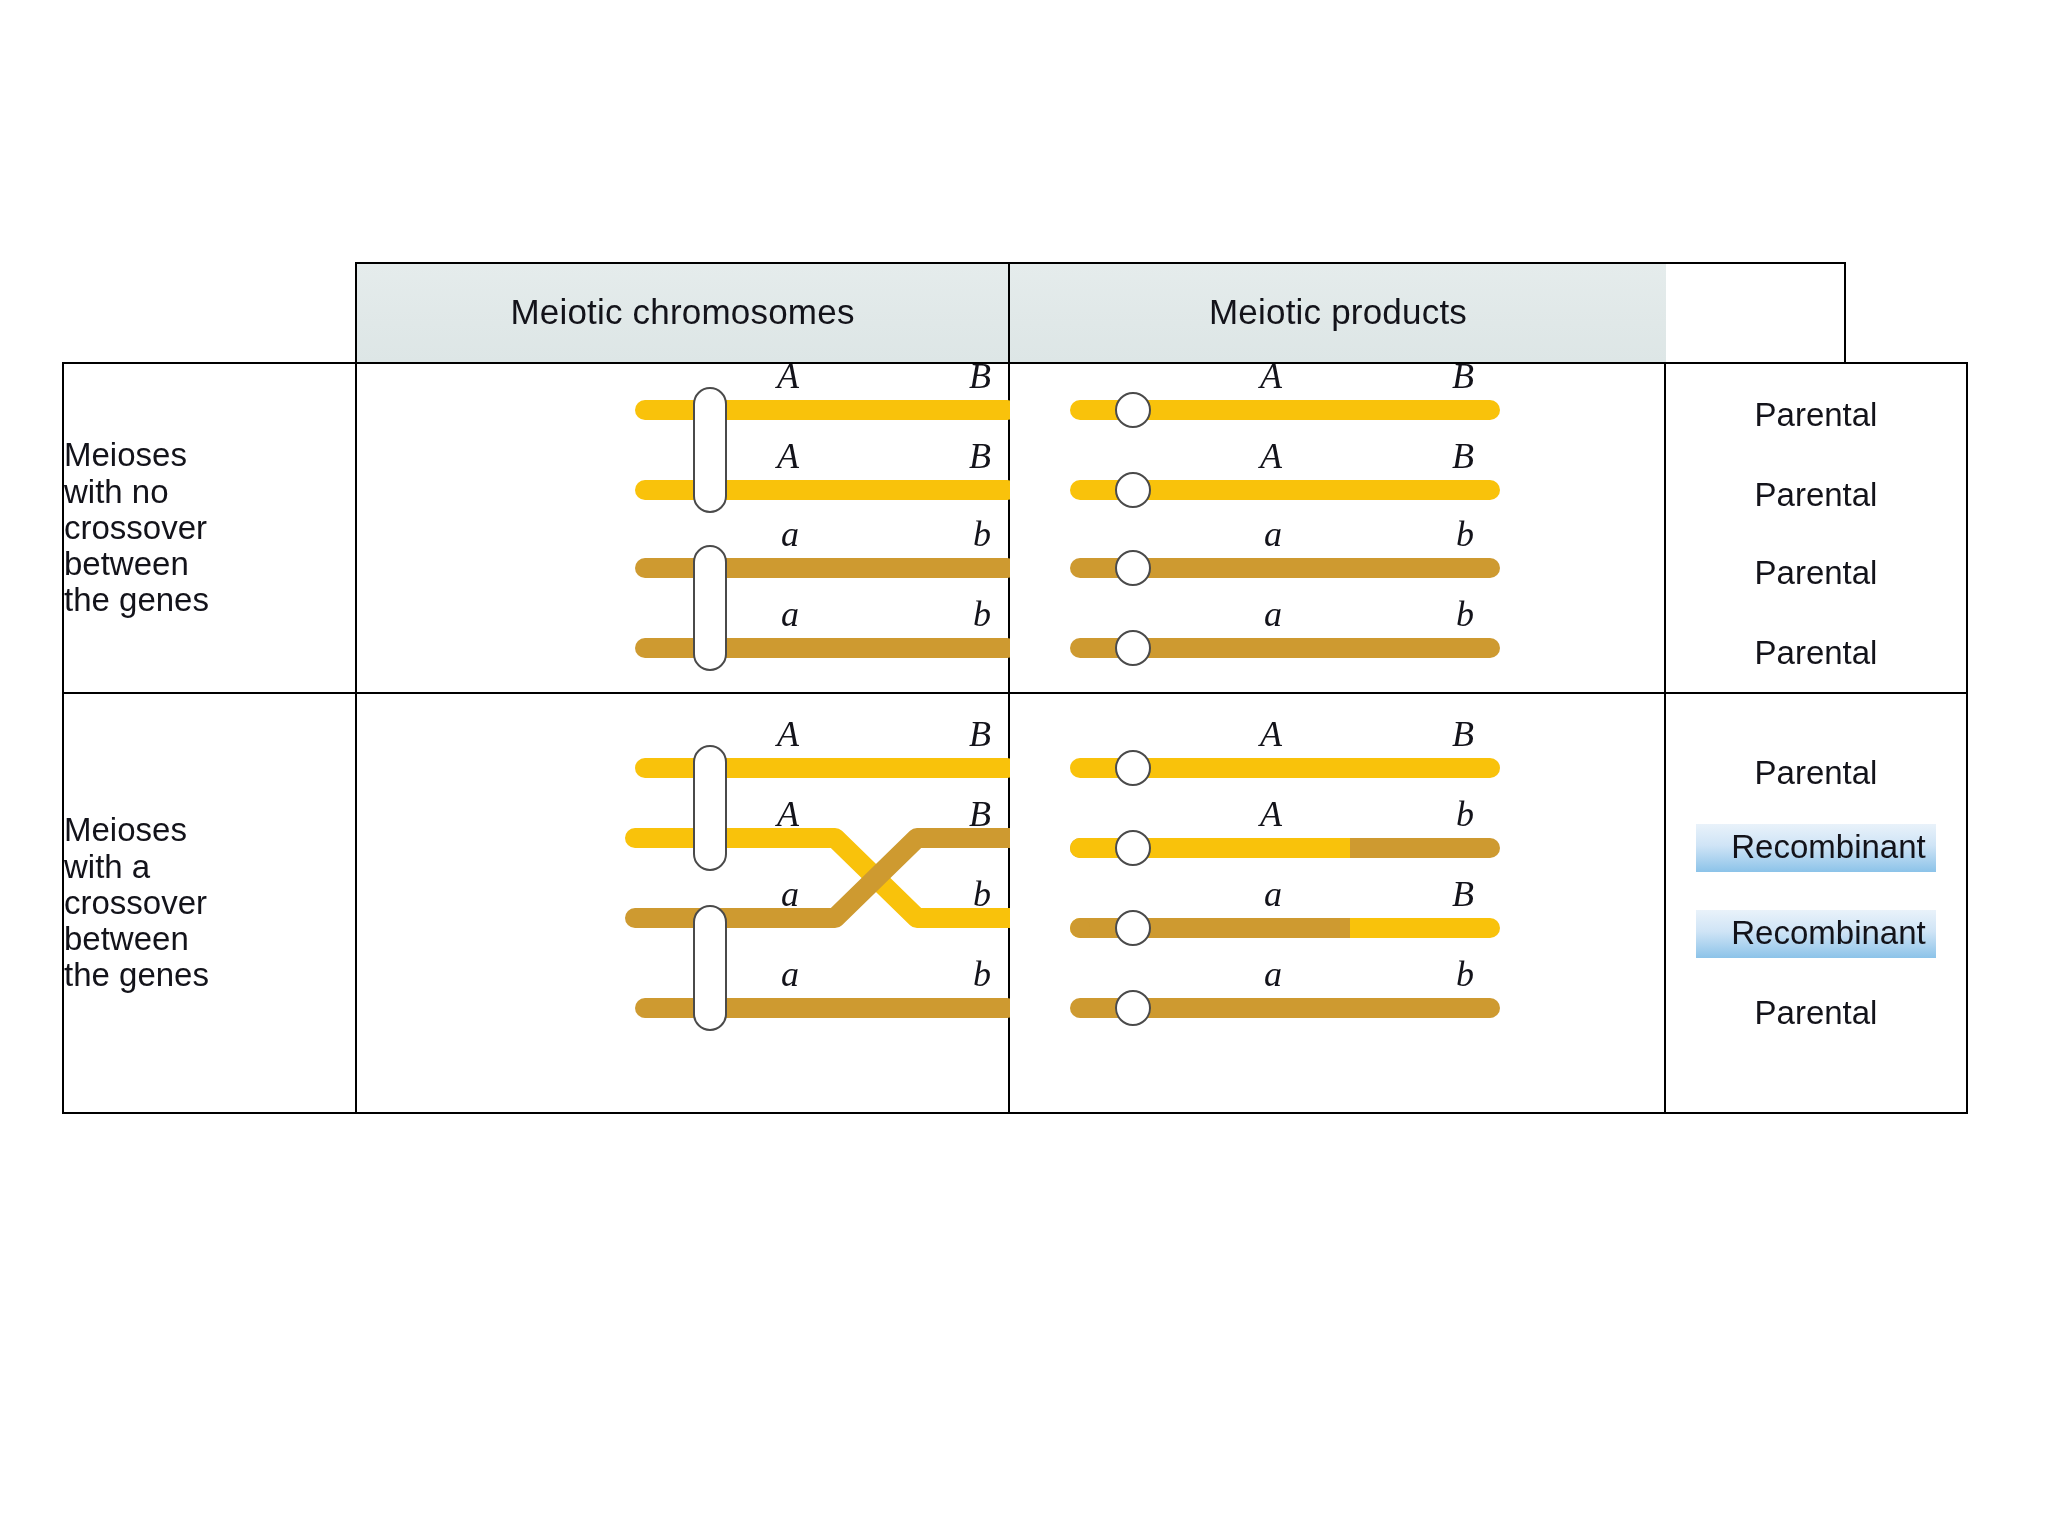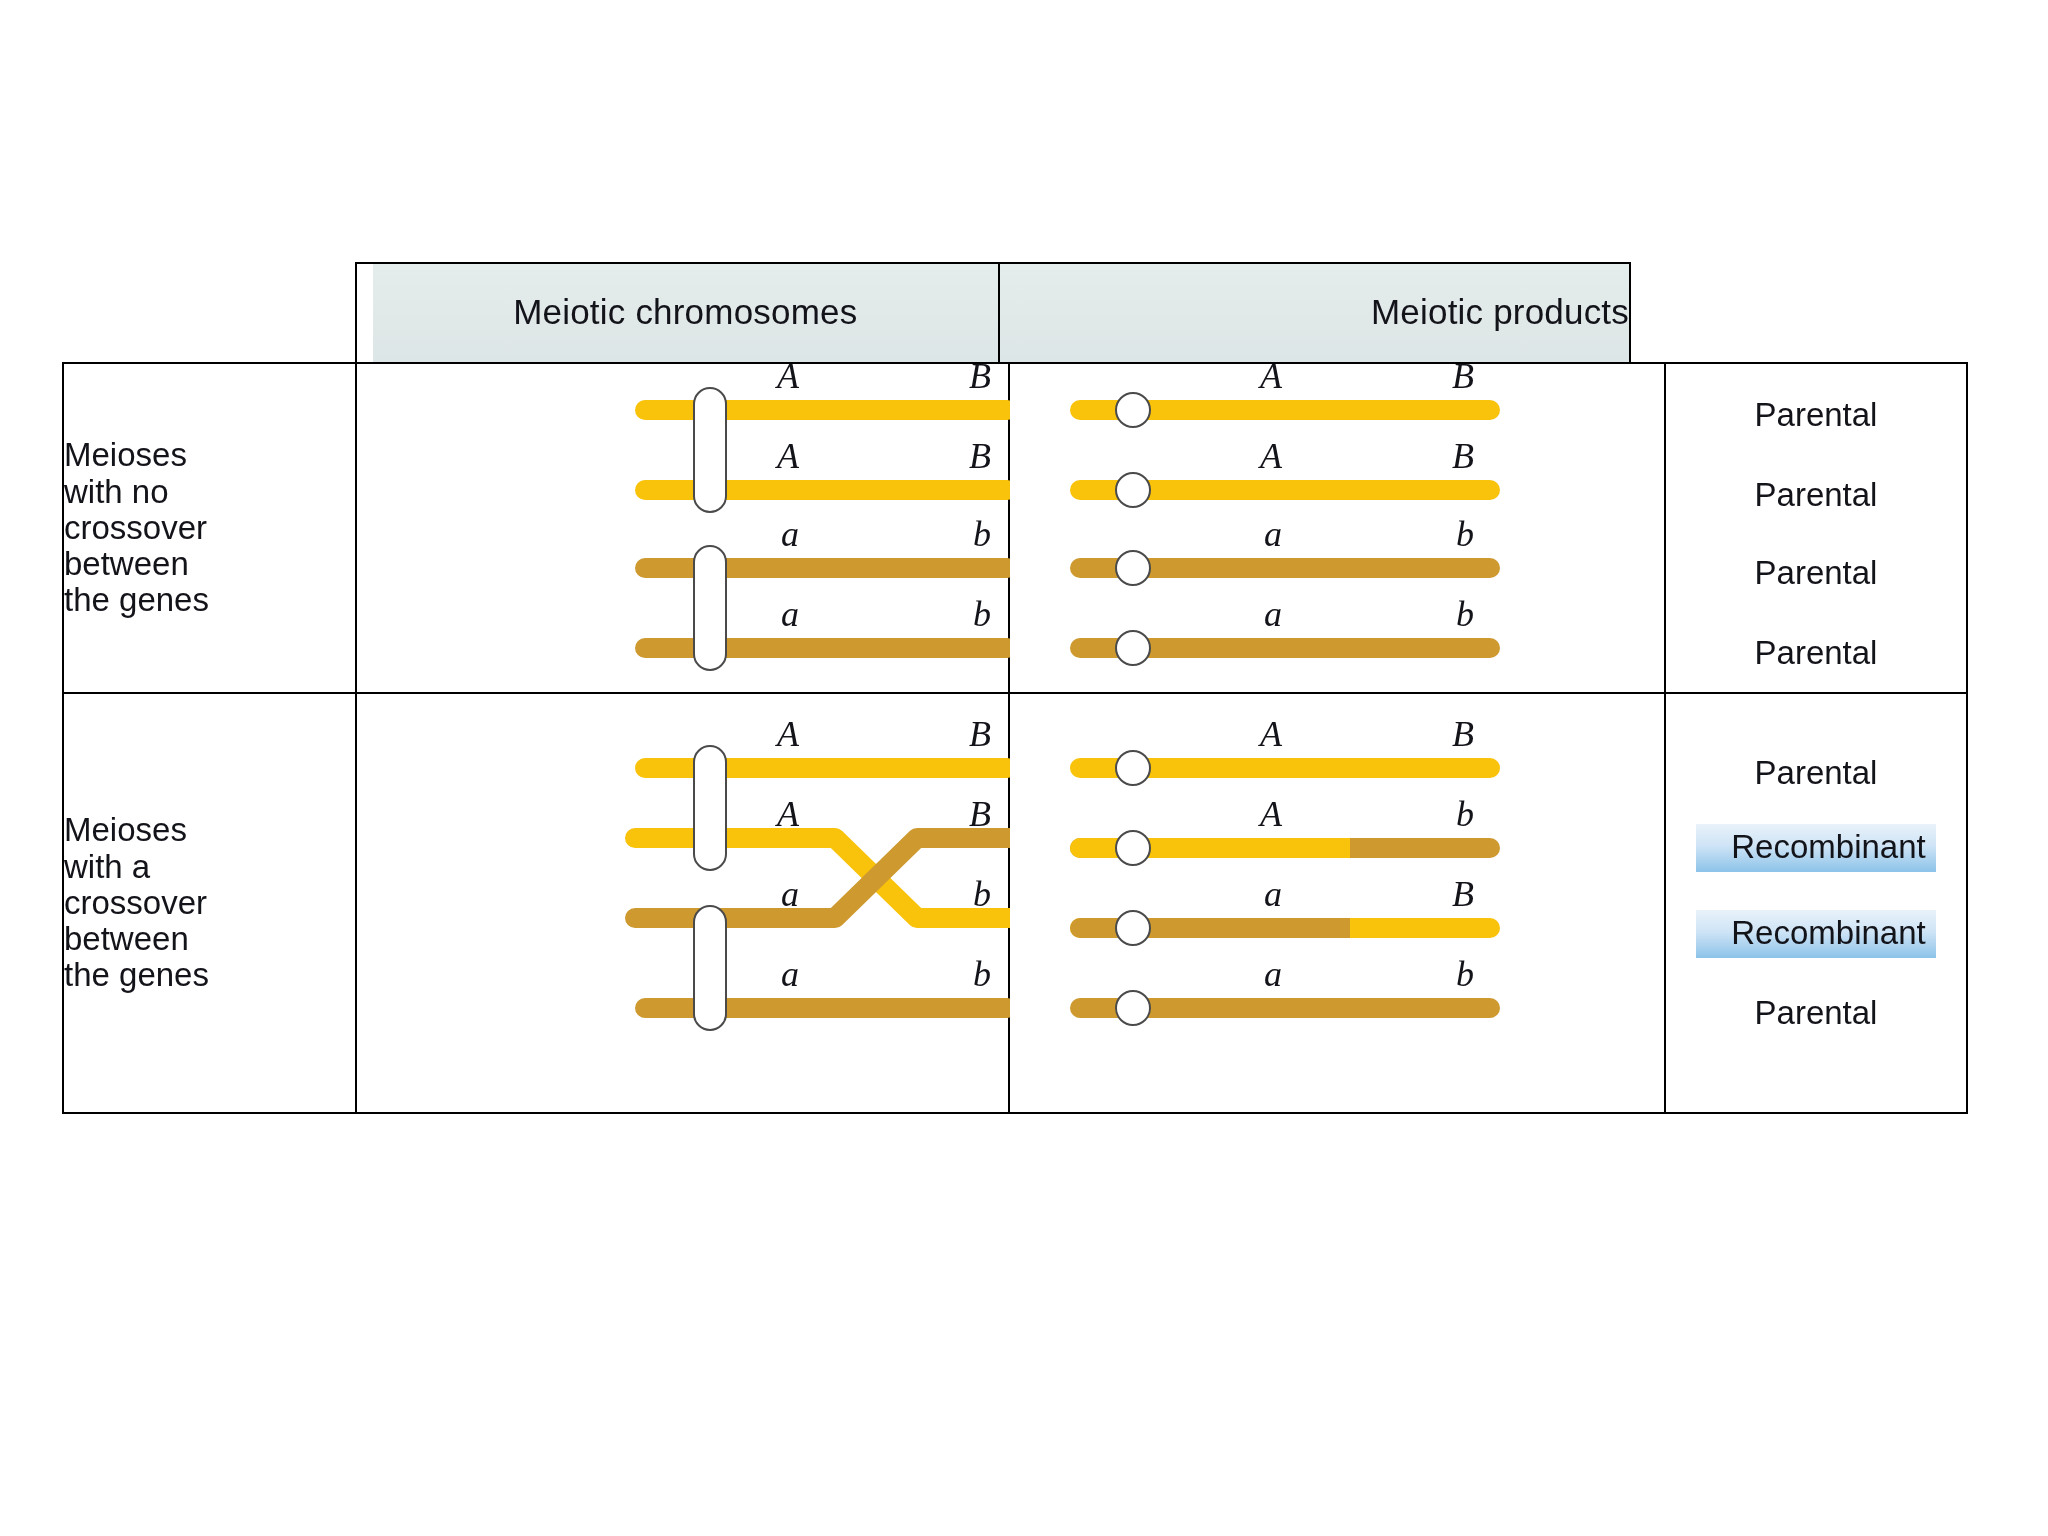--- a/index.html
+++ b/index.html
@@ -16,33 +16,32 @@
     position:absolute;
     left:62px; top:262px;
     width:1906px;
   }
   .hdr-row{
     display:flex;
     margin-left:293px;           
     border:2px solid #000;
     border-bottom:none;
     box-sizing:border-box;
-    width:1276px;
-    padding-left:16px;
+    width:1491px;
   }
   .hdr-cell{
     background:linear-gradient(180deg,#e5ecec 0%, #e0e8e8 60%, #dde6e6 100%);
     text-align:center;
     font-size:35px;
     letter-spacing:.2px;
     padding:28px 0 30px 0;
     box-sizing:border-box;
   }
   .hdr-cell.chrom{width:653px;border-right:2px solid #000;}
-  .hdr-cell.prod {width:656px;text-align:right;}
+  .hdr-cell.prod {width:656px;}
 
   .body-box{
     border:2px solid #000;
     box-sizing:border-box;
     width:1906px;
   }
   .trow{
     display:flex;
     box-sizing:border-box;
   }

